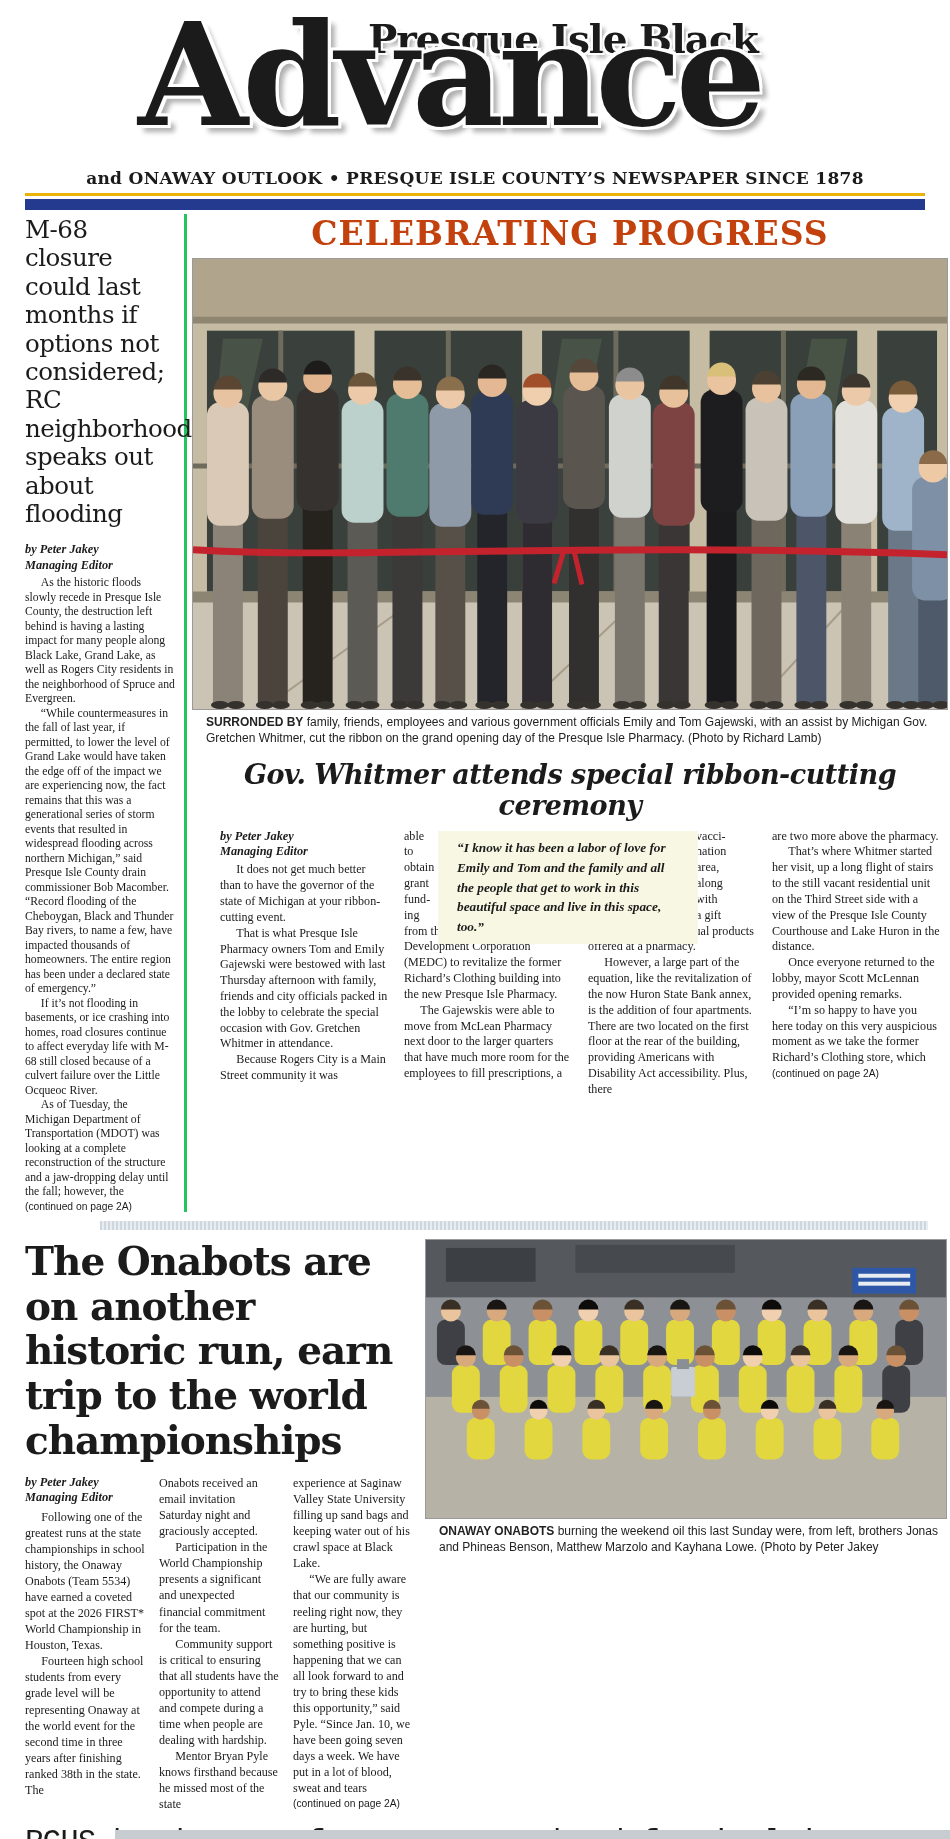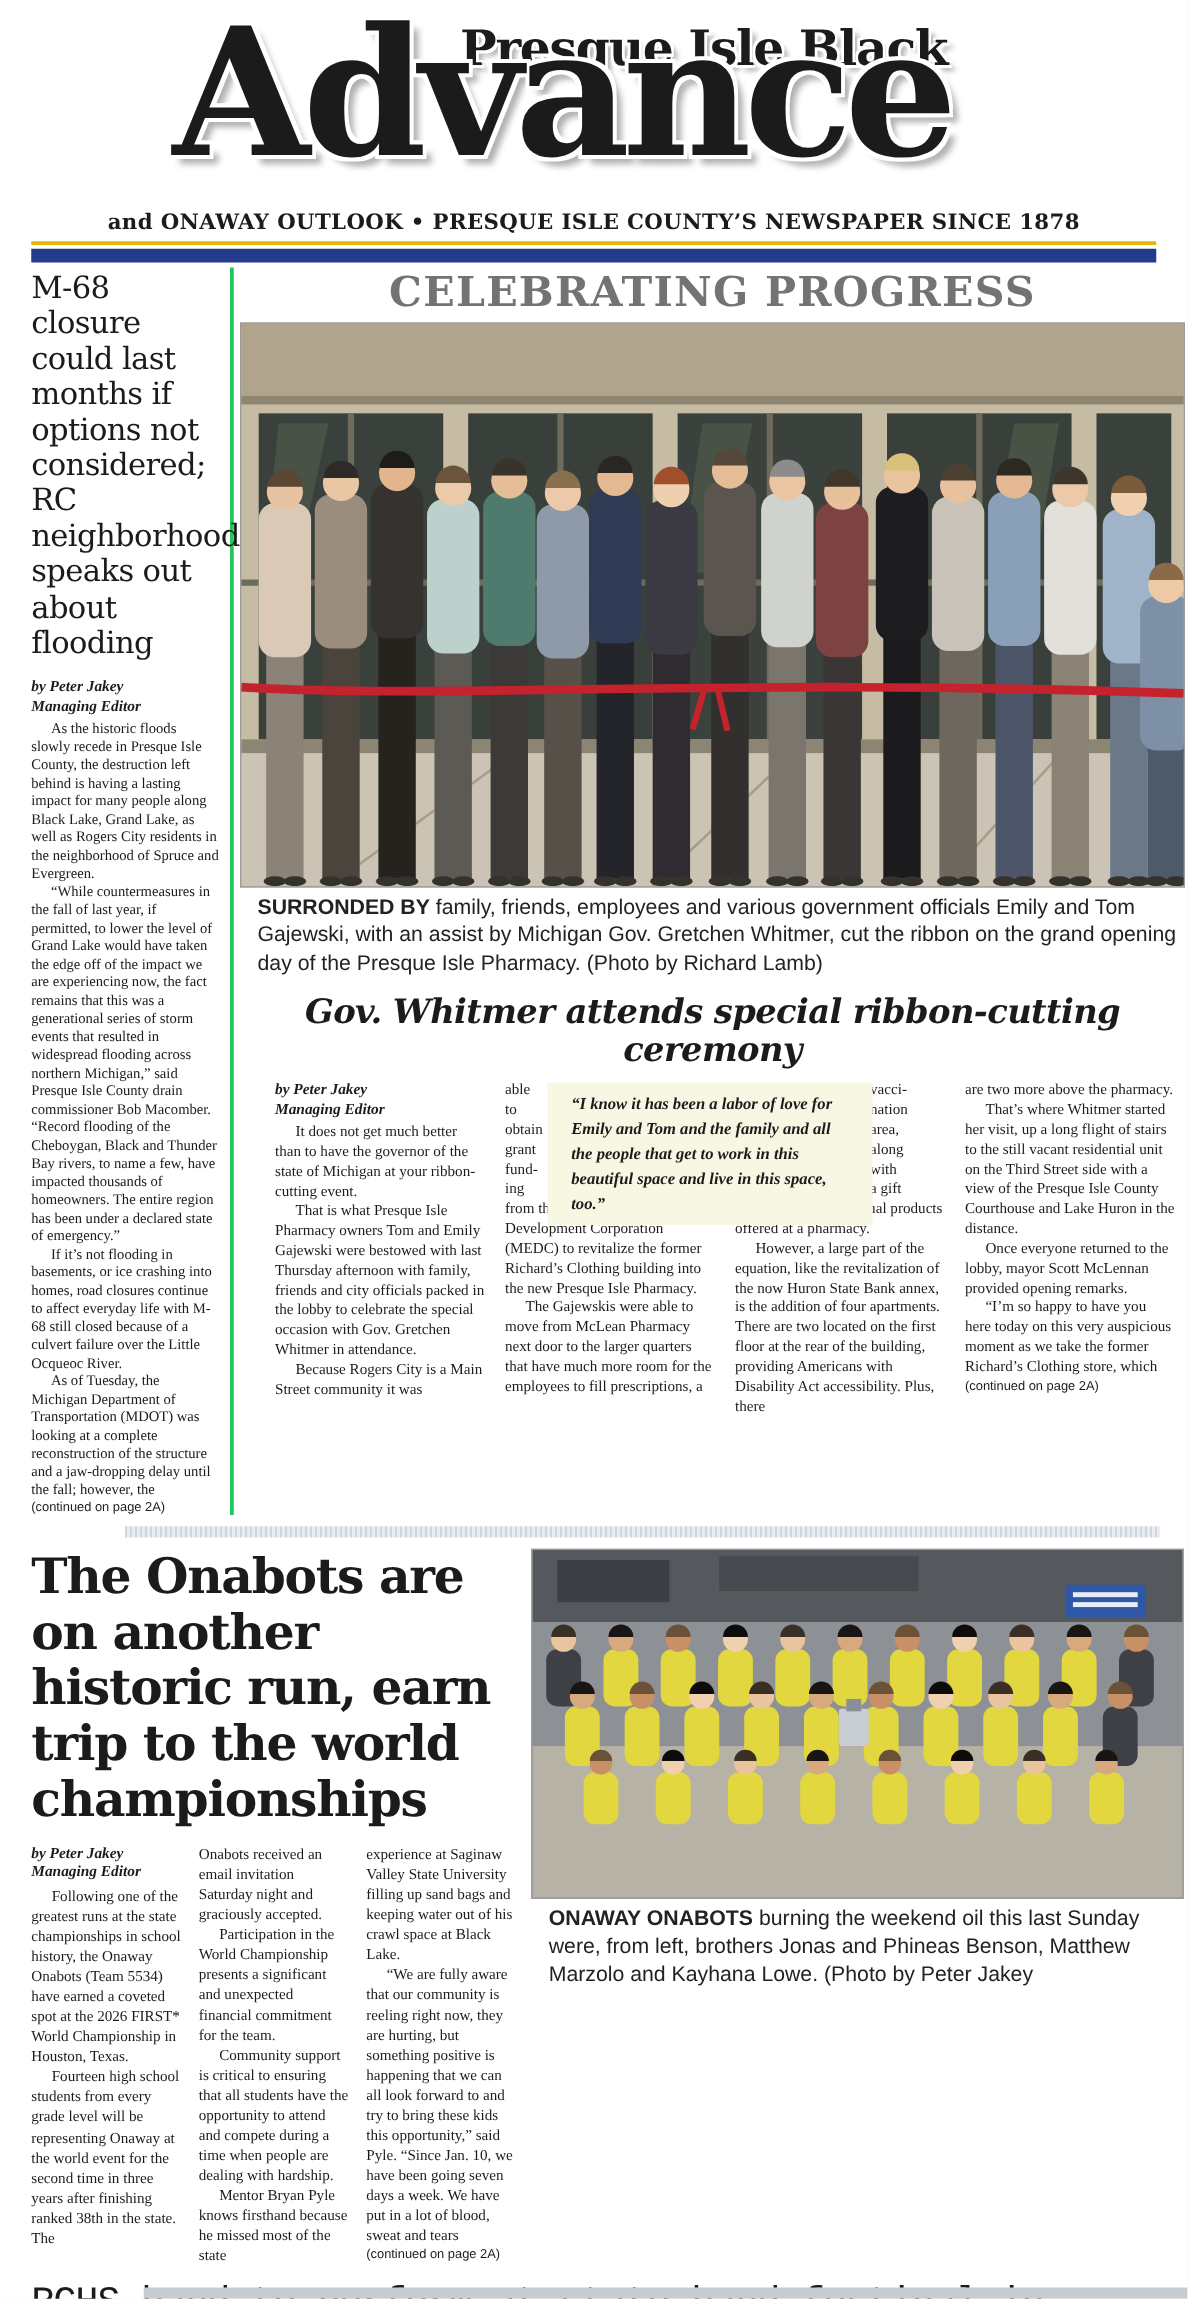--- a/index.html
+++ b/index.html
@@ -20,21 +20,21 @@
   .m-bluebar { height:11px; margin:3px 25px 0; }
   .dateline { display:flex; justify-content:space-between; margin:0 25px; padding:5px 22px 3px 40px;
               font-family:"Liberation Sans",sans-serif; font-weight:bold; font-size:11px; letter-spacing:0.2px;
               border-bottom:1.5px solid #444; }
 
   
   .para { margin:0; text-indent:1.35em; }
   .no-first-indent .para:first-child { text-indent:0; }
   .byline { font-weight:bold; font-style:italic; font-size:12.3px; line-height:1.25; margin:0 0 3px; }
   .continued { font-family:"Liberation Sans",sans-serif; font-size:10.3px; text-align:left; margin-top:1px; }
-  .caption { font-family:"Liberation Sans",sans-serif; font-size:17px; line-height:1.32; color:#222; margin:5px 6px 0 14px; }
+  .caption { font-family:"Liberation Sans",sans-serif; font-size:12px; line-height:1.32; color:#222; margin:5px 6px 0 14px; }
 
   
   .main { display:flex; padding:4px 3px 0 25px; }
   .left-col { width:162px; flex:none; padding-right:9px; border-right:3px solid #22c55e; }
   .left-head { font-size:24.5px; line-height:1.16; font-weight:normal; margin:2px 0 14px; font-family:"DejaVu Serif",serif; letter-spacing:-0.5px; }
   .left-body { font-size:11.7px; line-height:1.24; }
   .lead-area { flex:1; padding-left:5px; }
   .banner-red { font-family:"DejaVu Serif",serif; font-weight:bold; font-size:33px; letter-spacing:1px;
                 text-align:center; margin:0 0 5px; }
   .photo1 { display:block; width:756px; height:452px; border:1px solid #9a9a9a; background:#b9b0a0; }
@@ -90,21 +90,21 @@
       <div class="left-body">
           <p class="para">As the historic floods slowly recede in Presque Isle County, the destruction left behind is having a lasting impact for many people along Black Lake, Grand Lake, as well as Rogers City residents in the neighborhood of Spruce and Evergreen.</p>
           <p class="para">“While countermeasures in the fall of last year, if permitted, to lower the level of Grand Lake would have taken the edge off of the impact we are experiencing now, the fact remains that this was a generational series of storm events that resulted in widespread flooding across northern Michigan,” said Presque Isle County drain commissioner Bob Macomber. “Record flooding of the Cheboygan, Black and Thunder Bay rivers, to name a few, have impacted thousands of homeowners. The entire region has been under a declared state of emergency.”</p>
           <p class="para">If it’s not flooding in basements, or ice crashing into homes, road closures continue to affect everyday life with M-68 still closed because of a culvert failure over the Little Ocqueoc River.</p>
           <p class="para">As of Tuesday, the Michigan Department of Transportation (MDOT) was looking at a complete reconstruction of the structure and a jaw-dropping delay until the fall; however, the</p>
         </div>
       <div class="continued">(continued on page 2A)</div>
     </aside>
 
     <section class="lead-area">
-      <h1 class="banner-red" style="color:#737373;">CELEBRATING PROGRESS</h1>
+      <h1 class="banner-red" style="color:#c2410c;">CELEBRATING PROGRESS</h1>
 
       <svg class="photo1" viewBox="0 0 756 452" preserveAspectRatio="none">
         <rect x="0" y="0" width="756" height="64" fill="#b0a48c"></rect>
         <rect x="0" y="58" width="756" height="7" fill="#8f8672"></rect>
         <rect x="0" y="65" width="756" height="280" fill="#c6bca4"></rect>
         <g>
           <rect x="14" y="72" width="148" height="262" fill="#3a413c"></rect>
           <rect x="182" y="72" width="148" height="262" fill="#39403b"></rect>
           <rect x="350" y="72" width="148" height="262" fill="#3b423d"></rect>
           <rect x="518" y="72" width="148" height="262" fill="#39403b"></rect>

